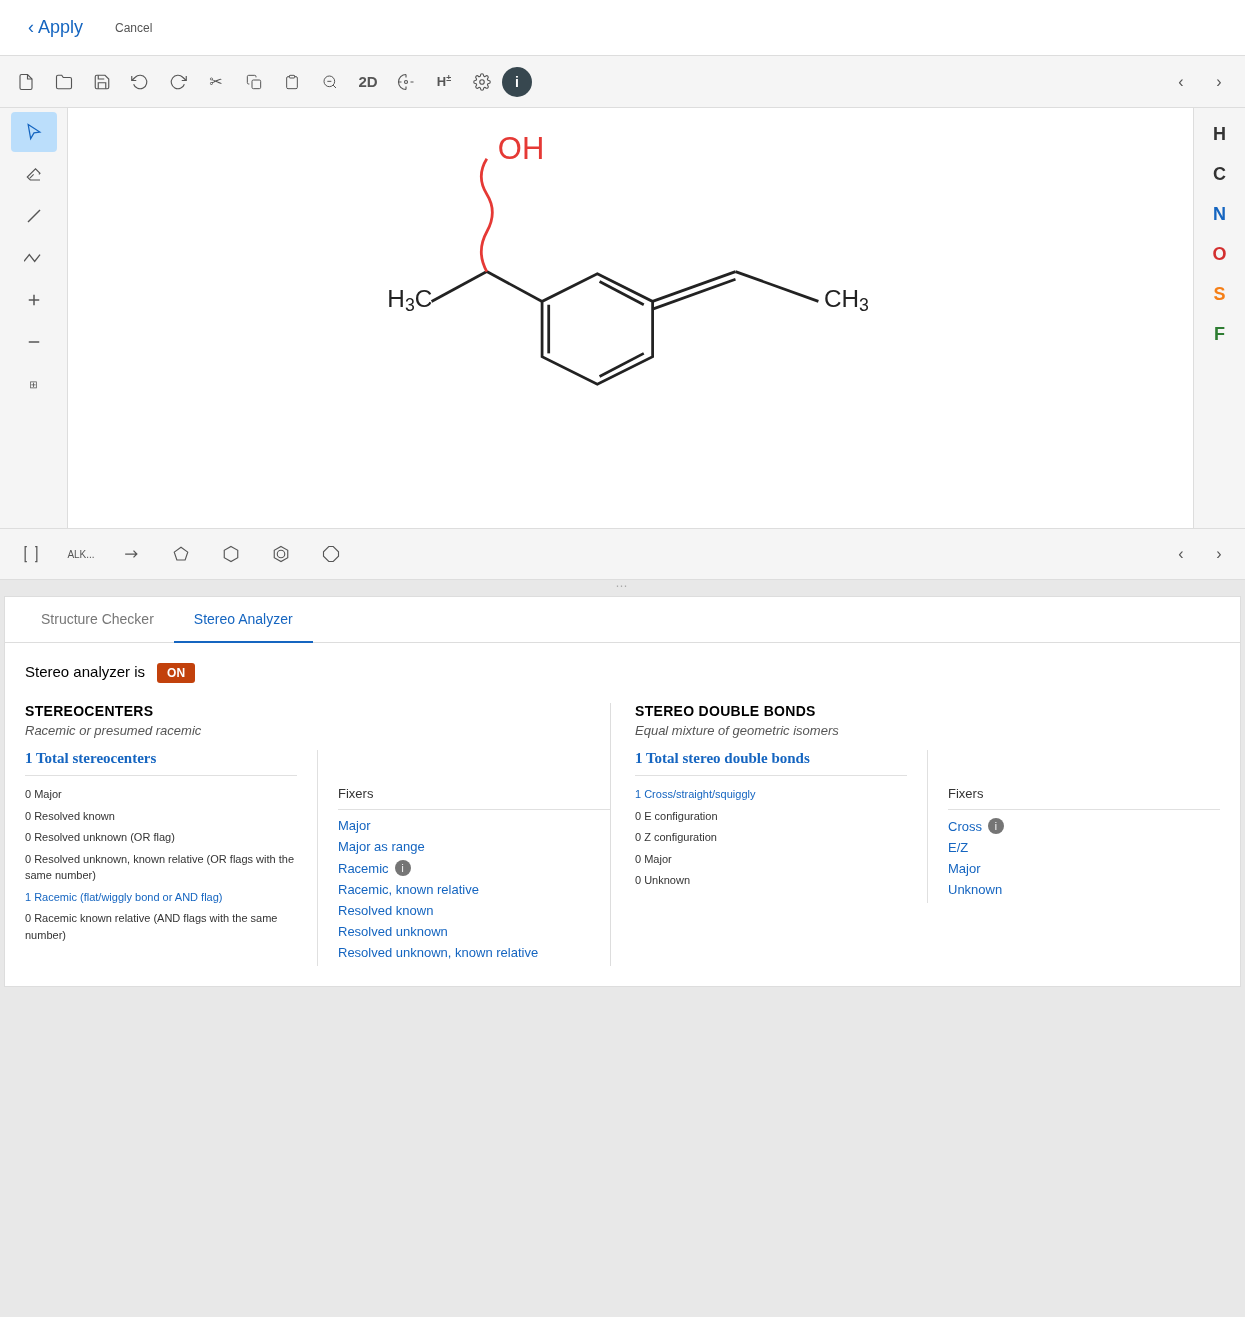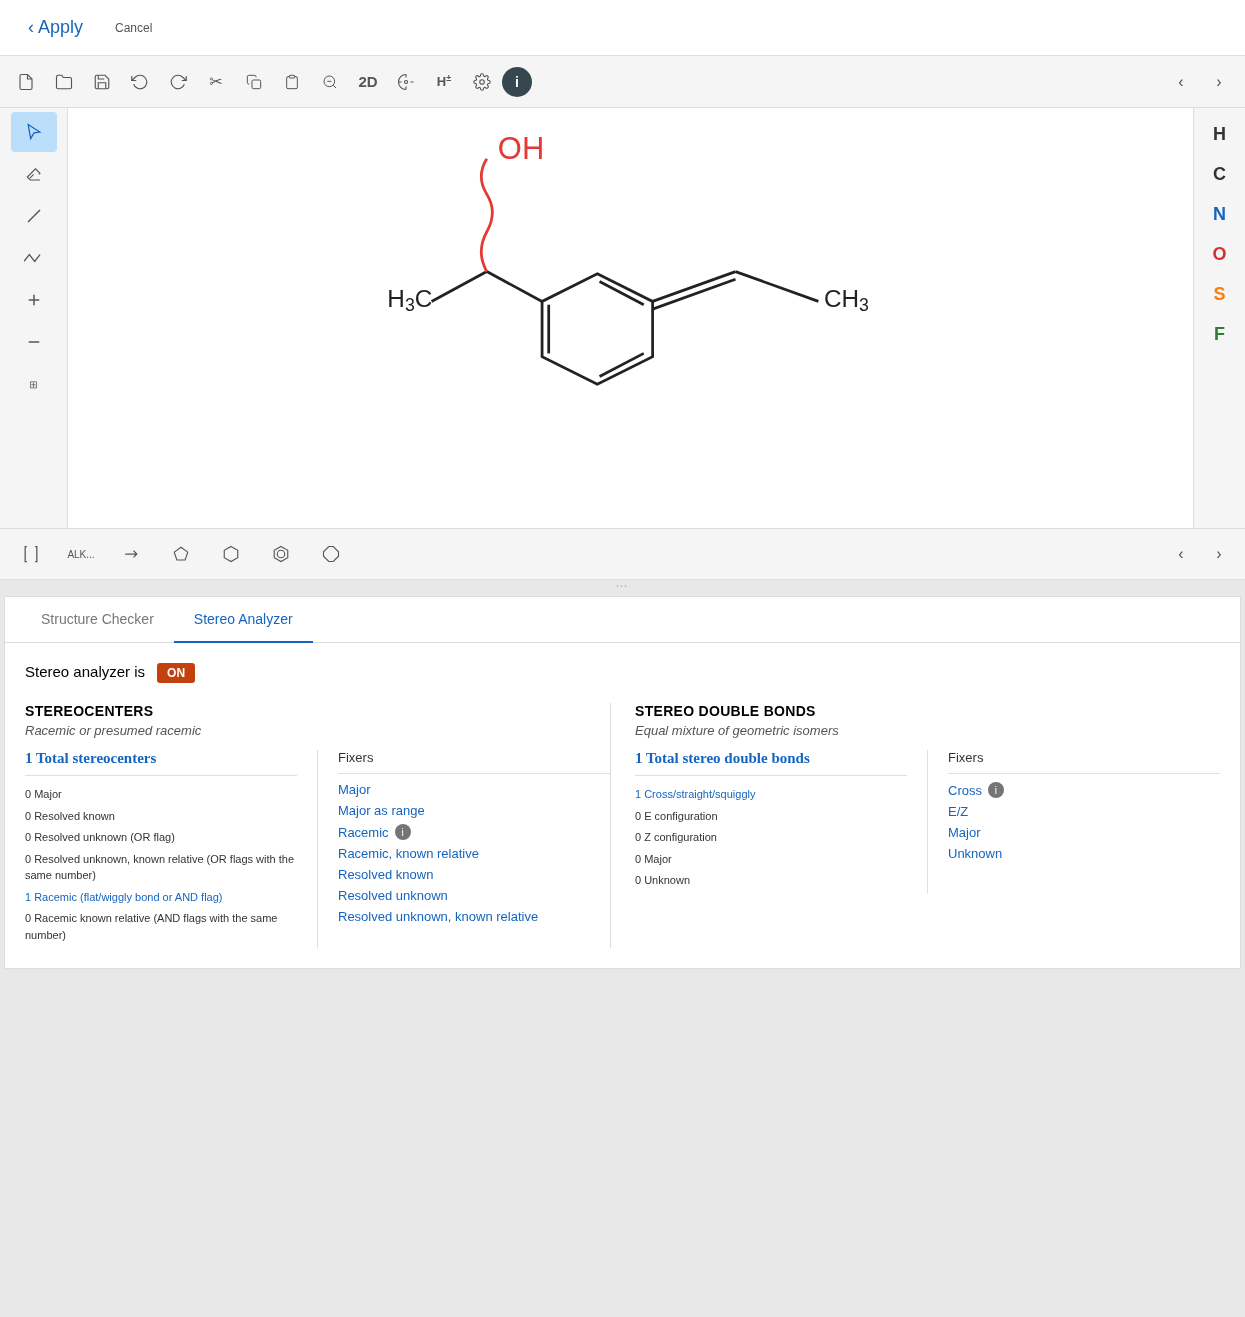--- a/index.html
+++ b/index.html
@@ -119,21 +119,21 @@
     }
 
     .section-title {
       font-size: 14px; font-weight: 700; text-transform: uppercase;
       margin-bottom: 4px; letter-spacing: 0.3px;
     }
     .section-subtitle { font-size: 13px; color: #555; font-style: italic; margin-bottom: 12px; }
 
     .stats-fixers { display: flex; gap: 0; margin-top: 8px; }
     .stats-col { flex: 1; padding-right: 20px; border-right: 1px solid #e0e0e0; }
-    .fixers-col { flex: 1; padding-left: 20px; }
+    .fixers-col { flex: 1; padding-left: 20px; margin-top: 36px; }
 
     .stats-total {
       font-size: 15px; font-weight: bold; color: #1565c0;
       margin-bottom: 10px; padding-bottom: 8px; border-bottom: 1px solid #e0e0e0;
       cursor: pointer;
       font-family: Liberation Serif, serif;
     }
     .stat-row { font-size: 11px; color: #333; margin-bottom: 5px; line-height: 1.5; }
     .stat-row span.blue { color: #1565c0; font-weight: 500; cursor: pointer; }
 

